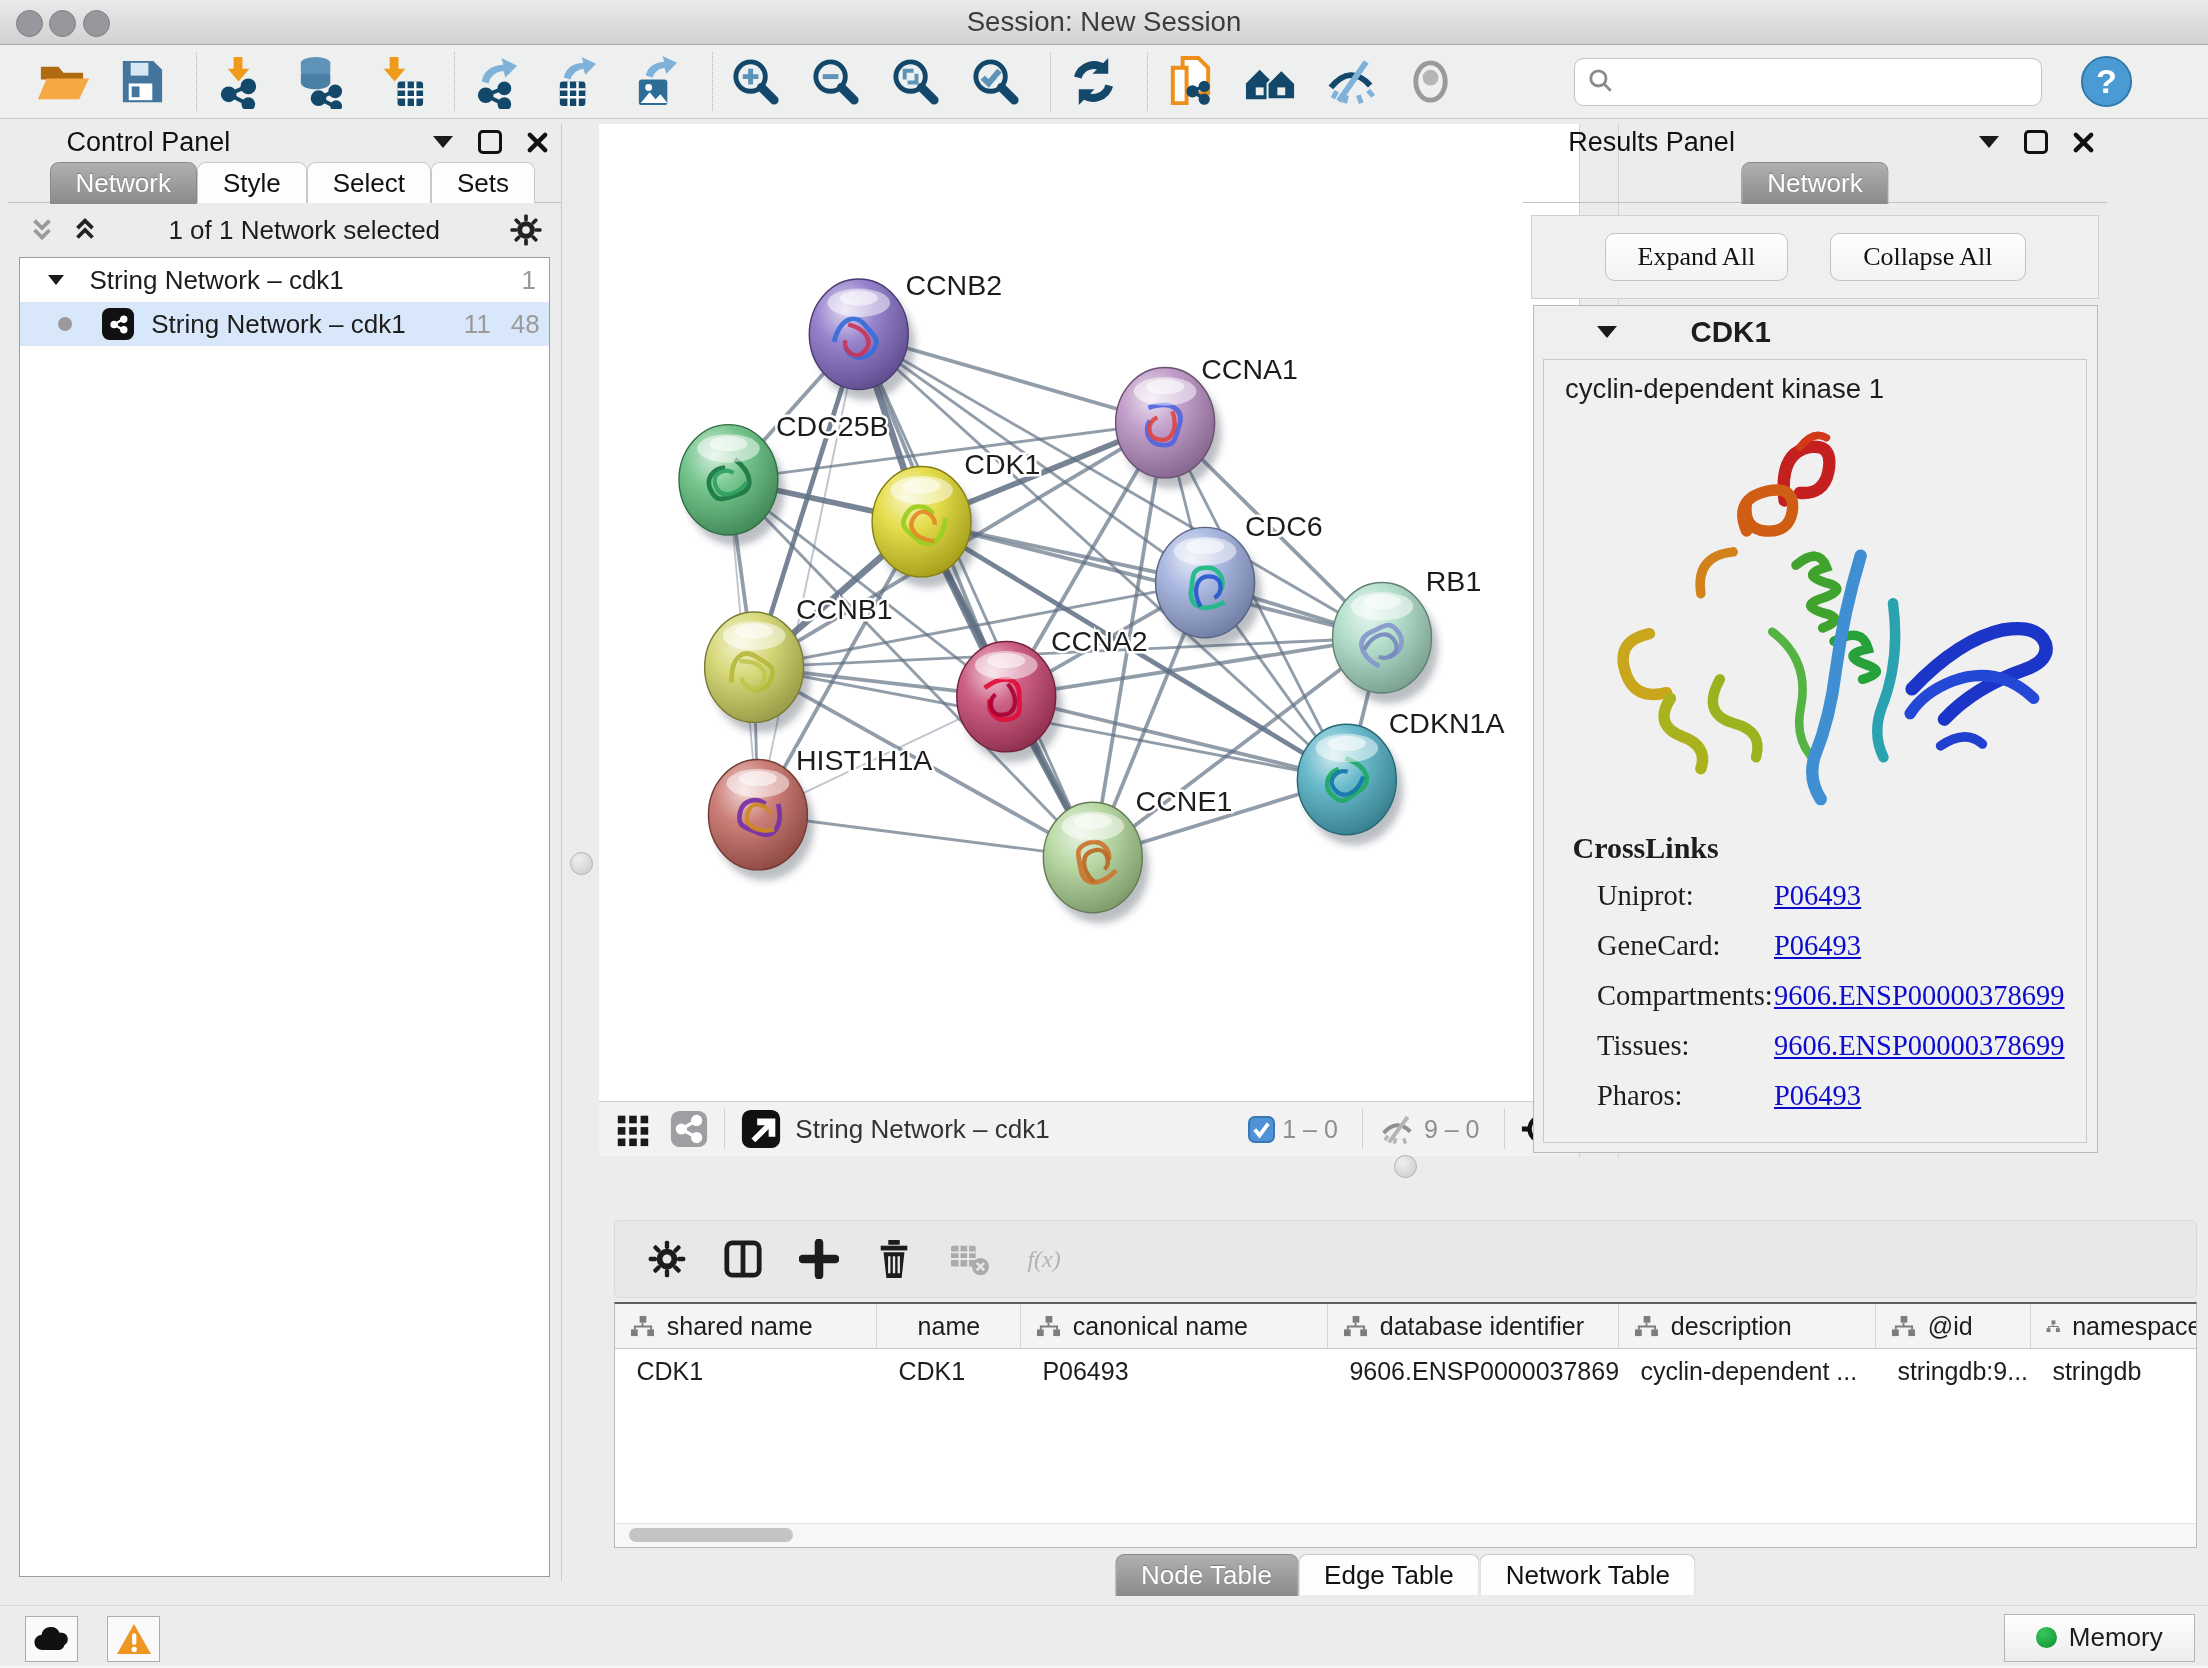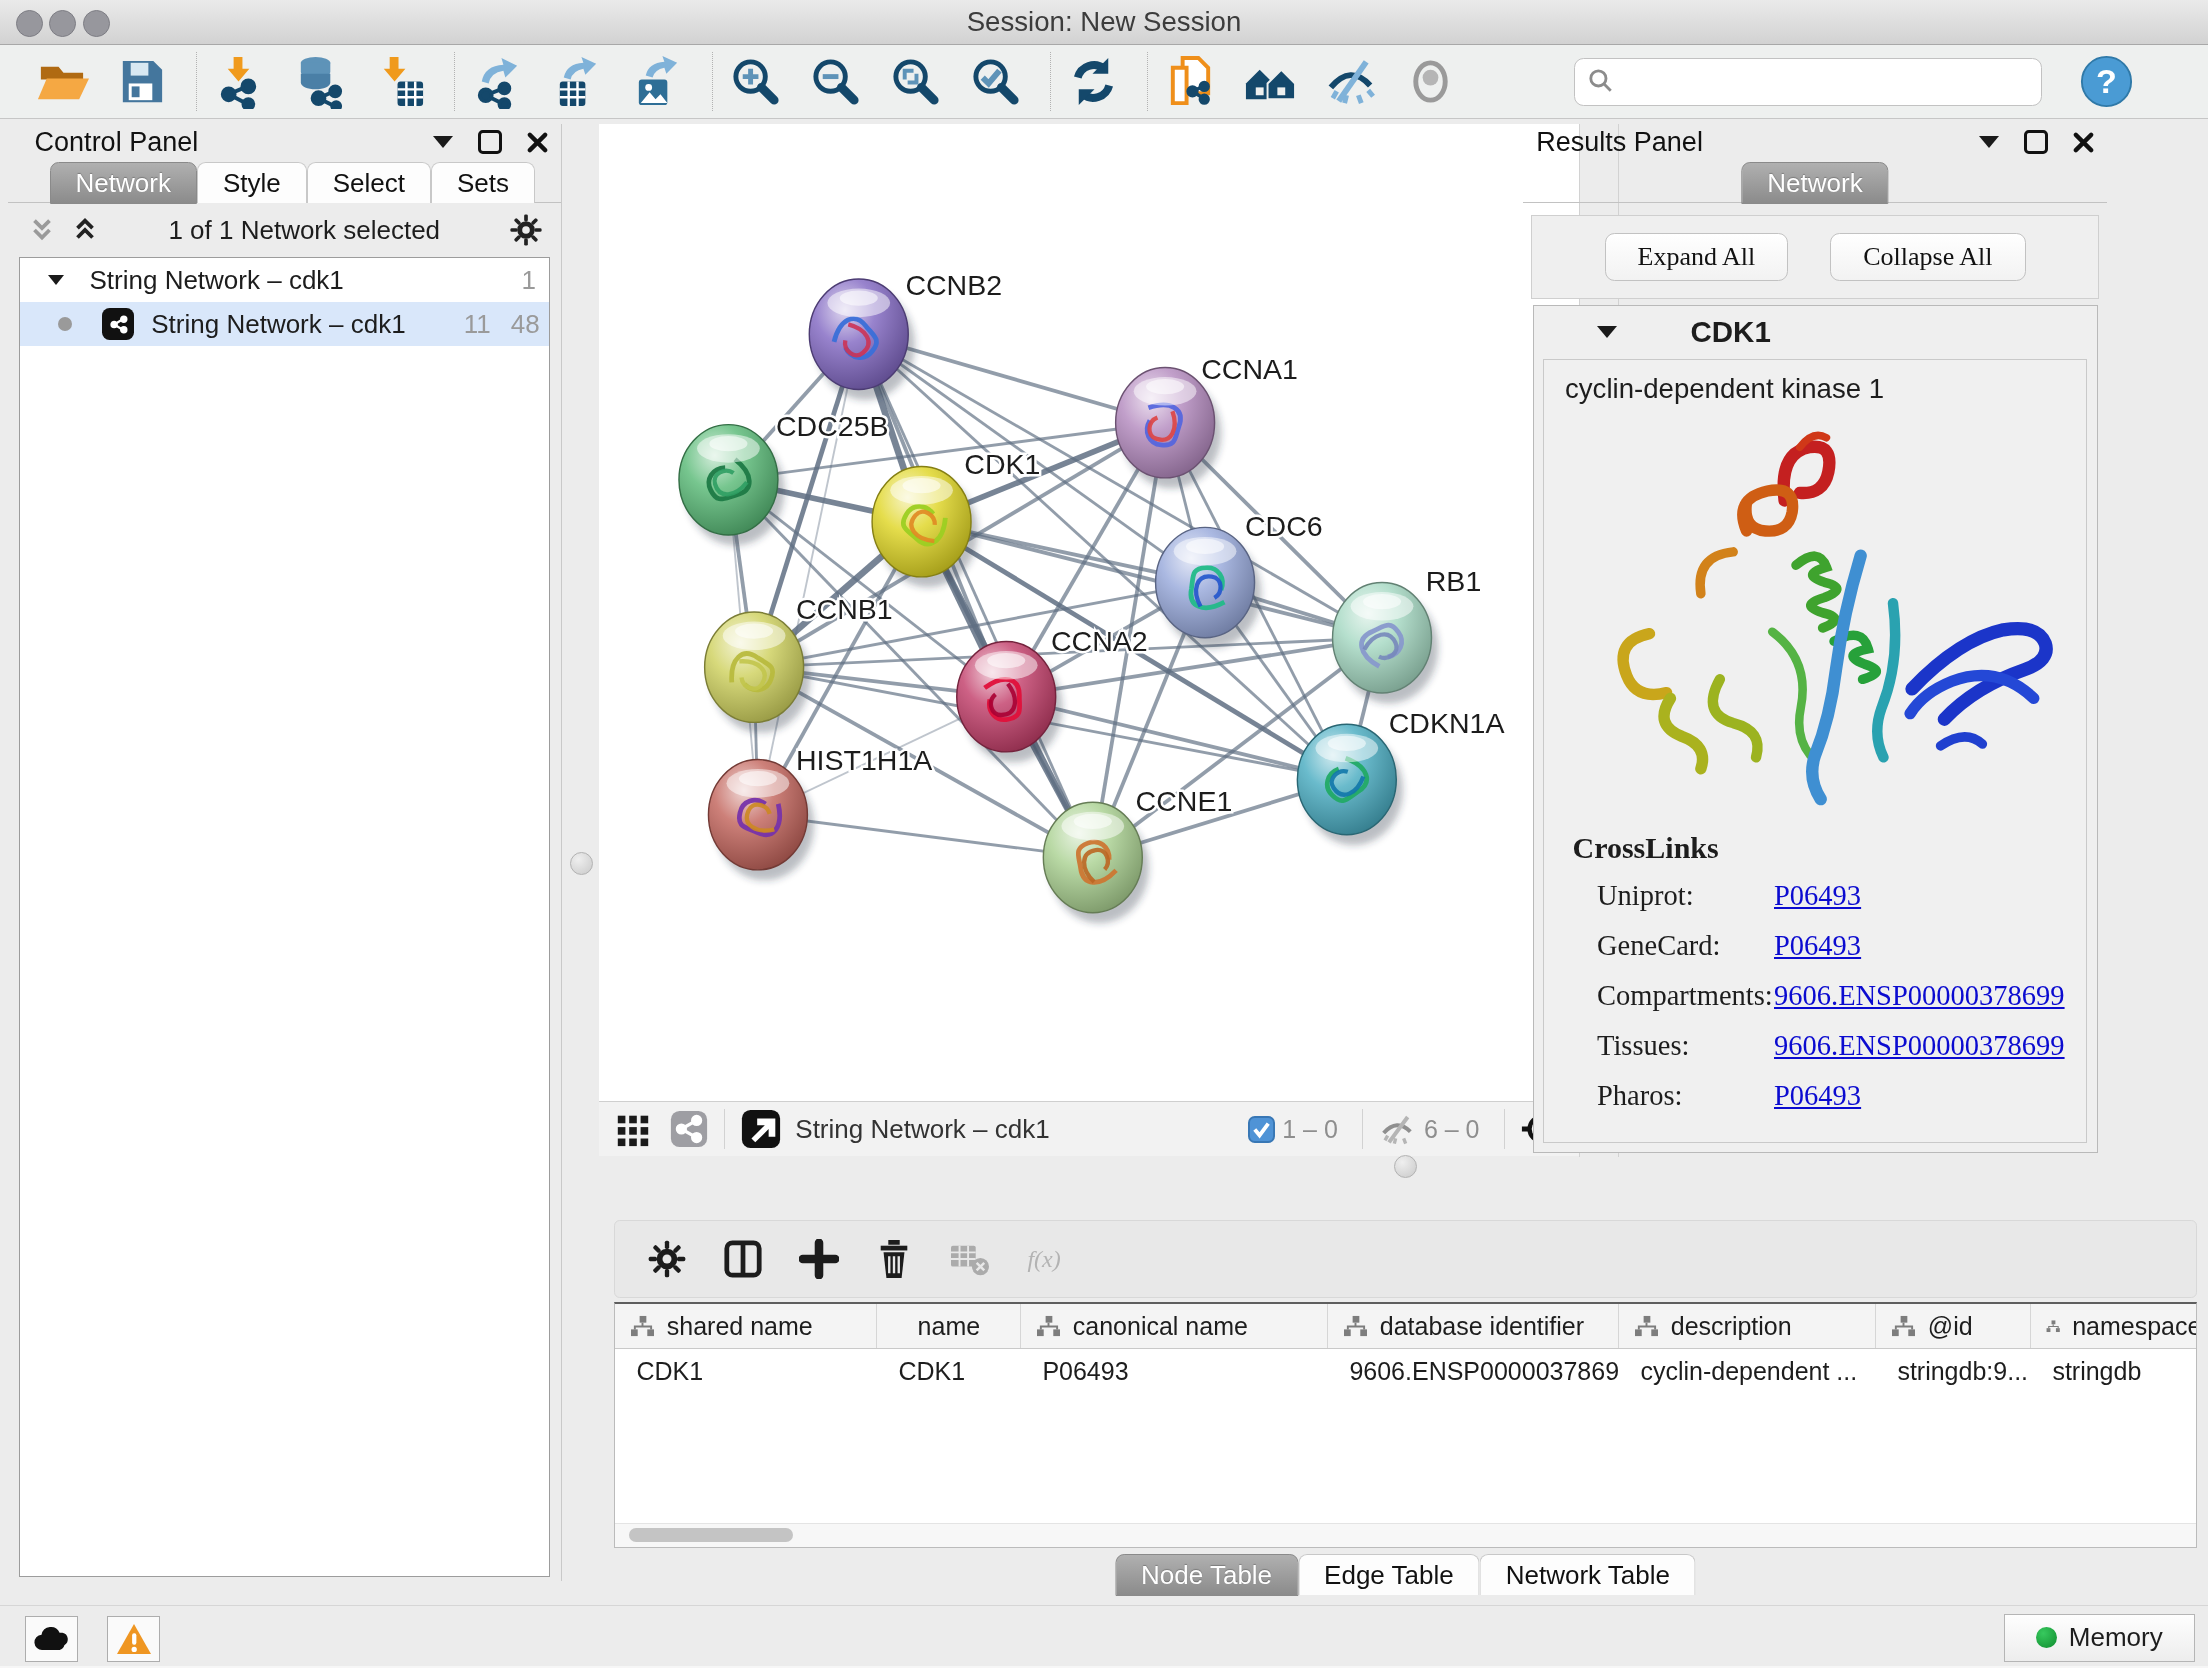--- a/index.html
+++ b/index.html
@@ -15,21 +15,21 @@
   
   .toolbar{position:absolute;left:0;top:45px;width:2208px;height:74px;background:#eef0ef;
      border-bottom:1.9px solid #c6c6c6;display:flex;align-items:center;padding-left:34px;box-sizing:border-box;}
   .tbi{width:55px;height:55px;margin-right:25px;flex:none;}
   .tsep{width:0;height:59px;border-left:1.9px dotted #b2b2b2;margin:0 15px 0 1.9px;flex:none;}
   .searchbox{width:468px;height:48px;background:#fff;border:1px solid #c2c2c2;border-radius:9.5px;
      margin-left:91px;display:flex;align-items:center;padding-left:11.4px;box-sizing:border-box;flex:none;}
   .searchbox input{border:none;outline:none;font-size:25px;width:399px;background:transparent;}
   .helpbtn{width:53px;height:53px;margin-left:38px;flex:none;}
   
-  .ph-title{font-size:27px;color:#111;}
+  .ph-title{font-size:27px;color:#111;margin-left:32px;}
   .pbtns{display:flex;align-items:center;gap:25px;}
   .tri-down{width:0;height:0;border-left:10.5px solid transparent;border-right:10.5px solid transparent;
      border-top:12.4px solid #1a1a1a;}
   .winbox{width:18px;height:18px;border:3.3px solid #111;border-radius:4.8px;}
   
   .tab{height:40px;line-height:40px;padding:0 25px;font-size:26px;border-radius:8.6px 8.6px 0 0;
     background:#fdfdfd;border:1px solid #c8c8c8;border-bottom:none;color:#111;}
   .tab.sel{background:linear-gradient(#b0b0b0,#8b8b8b);color:#fff;border:1px solid #8a8a8a;
     text-shadow:0 -1px 1px rgba(0,0,0,.25);}
   
@@ -565,21 +565,21 @@
       <rect x="1" y="1" width="26" height="26" rx="6" fill="#4f93d6" stroke="#3877b5" stroke-width="2"></rect>
       <path d="M7 14l5 6 9-12" stroke="#fff" stroke-width="4" fill="none"></path>
       </svg>
     <div class="vb-count">1 – 0</div>
     <div class="vb-sep"></div>
     <svg width="38" height="32" viewBox="0 0 56 48">
       <path d="M8 30q20-22 40-2" stroke="#8f8f8f" stroke-width="6" fill="none"></path>
       <path d="M14 34l-4 7M26 38l-2 8M38 38l3 8" stroke="#b5b5b5" stroke-width="5"></path>
       <path d="M44 6L16 44" stroke="#b5b5b5" stroke-width="6"></path>
       </svg>
-    <div class="vb-count">6 – 0</div>
+    <div class="vb-count">9 – 0</div>
     <div class="vb-sep"></div>
     <svg width="44" height="44" viewBox="0 0 46 46">
       <circle cx="23" cy="23" r="13" stroke="#111" stroke-width="4.5" fill="none"></circle>
       <path d="M23 2v9M23 35v9M2 23h9M35 23h9" stroke="#111" stroke-width="5"></path>
       <circle cx="23" cy="23" r="3.5" fill="#111"></circle>
       </svg>
   </div>
 
   <div class="vsplit" style="left:1579px;top:124px;width:38px;height:1033px;border-left:1px solid #d2d2d2;border-right:1px solid #d2d2d2;">
     <div class="knob" style="left:7.6px;top:501px;"></div>

